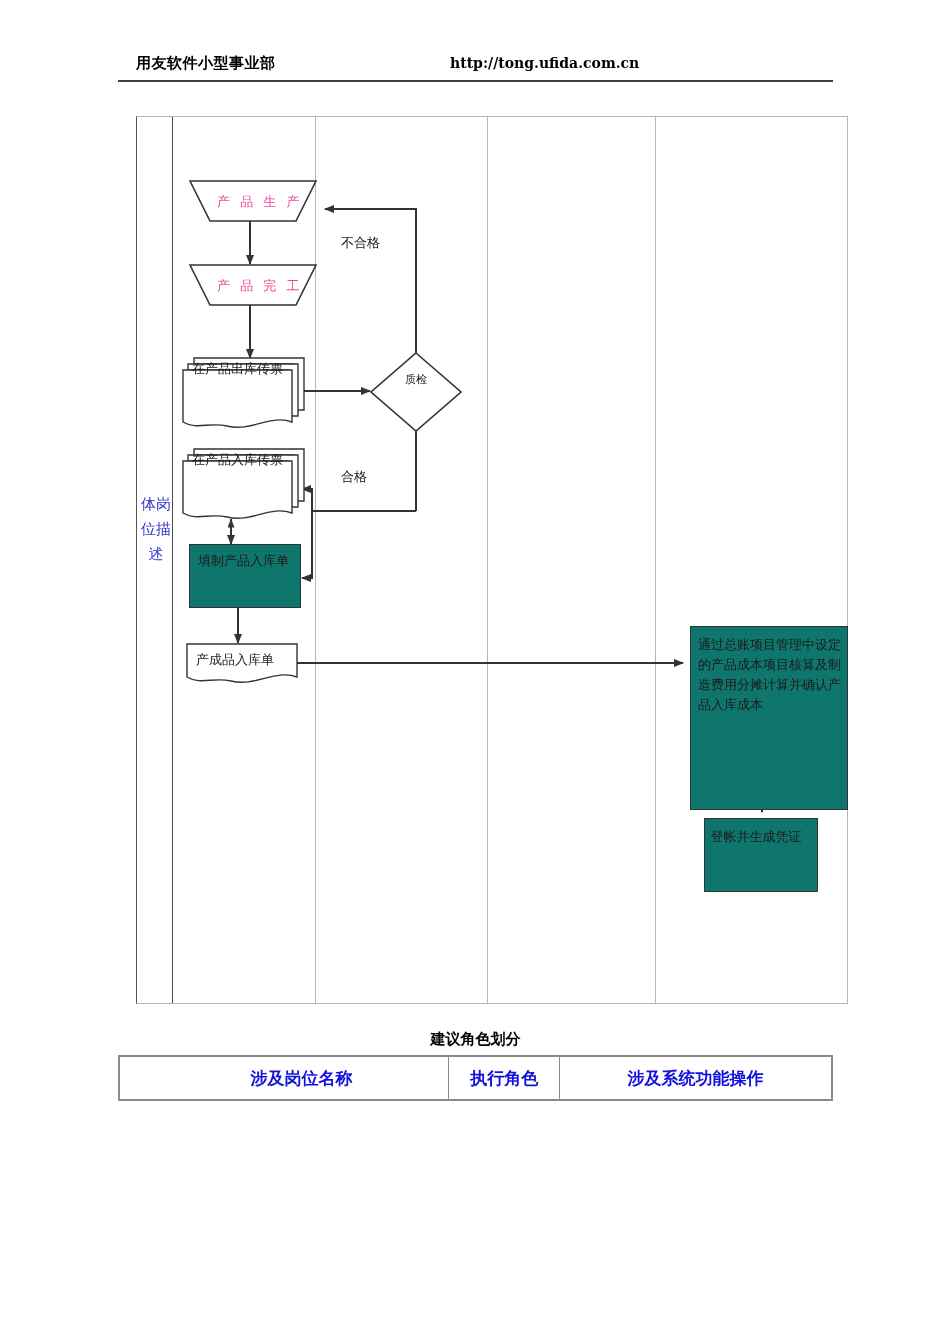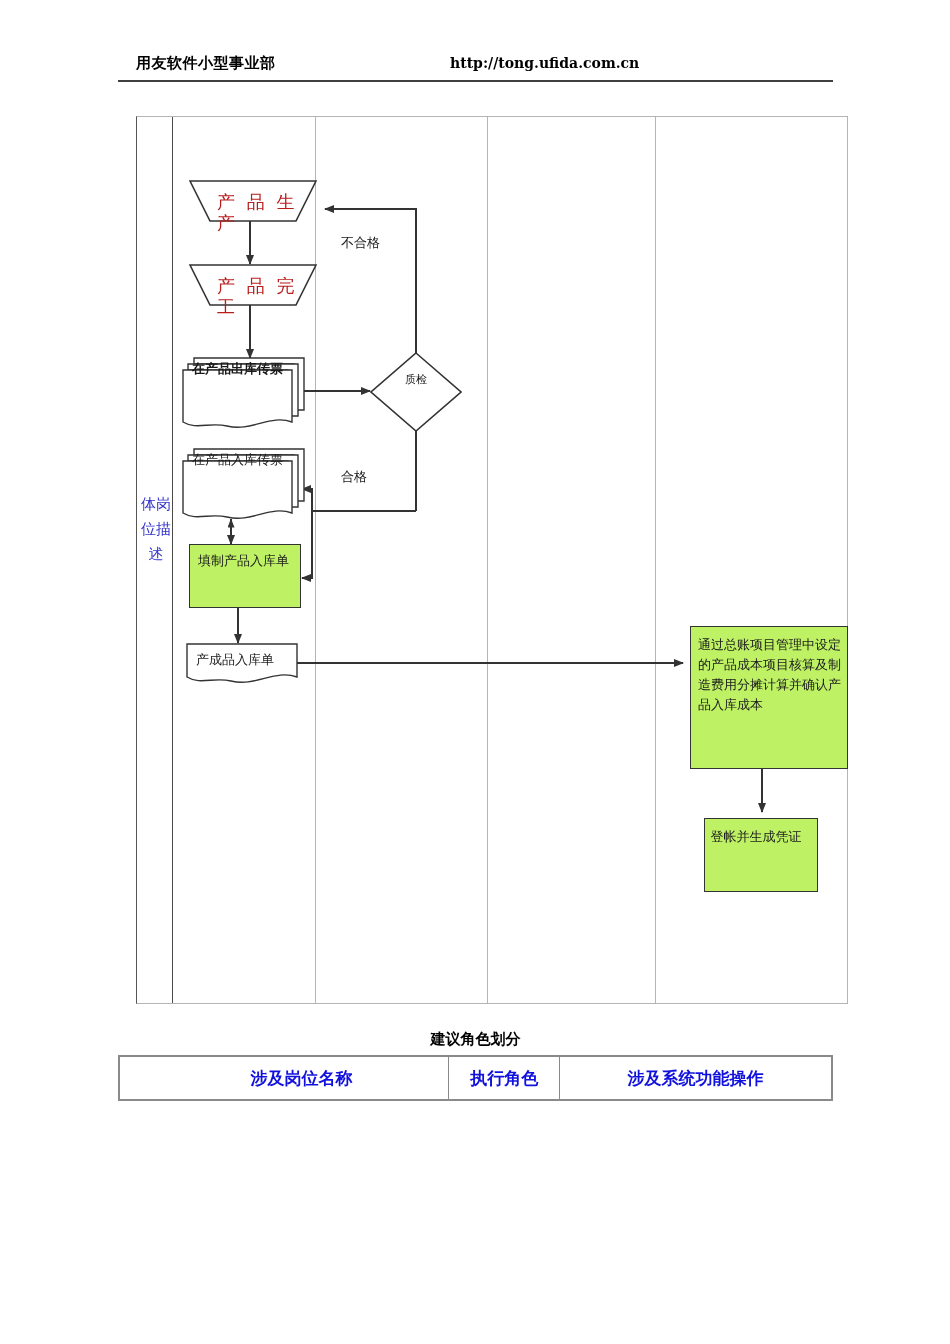--- a/index.html
+++ b/index.html
@@ -94,31 +94,31 @@
   
   .trap {
     position: absolute;
   }
   .trap svg { display: block; }
   .trap .lbl {
     position: absolute;
     left: 28px;
     top: 11px;
     width: 100px;
-    font-size: 18px;
+    font-size: 13px;
     line-height: 21px;
     letter-spacing: 3px;
-    color: #b91c1c;
+    color: #ec4899;
   }
 
   
   .rect {
     position: absolute;
     border: 1px solid #333333;
-    background: #bef264;
+    background: #0f766e;
     box-sizing: border-box;
   }
   .rect .lbl {
     position: absolute;
     left: 8px;
     top: 6px;
     right: 5px;
     font-size: 13px;
     line-height: 19px;
     color: #1a1a1a;
@@ -277,21 +277,21 @@
     <div class="lbl">产 品 生 产</div>
   </div>
 
   <div class="trap" style="left:189px; top:264px;">
     <svg width="128" height="42" viewBox="0 0 128 42">
       <polygon points="1,1 127,1 107,41 21,41" fill="#ffffff" stroke="#333333" stroke-width="1.6"></polygon>
     </svg>
     <div class="lbl">产 品 完 工</div>
   </div>
 
-  <div class="doc" style="left:182px; top:352px;font-weight:bold;">
+  <div class="doc" style="left:182px; top:352px;">
     <svg width="124" height="80" viewBox="0 0 124 80">
       <path d="M12,6 L122,6 L122,58 L112,58 L112,12 L12,12 z" fill="#ffffff" stroke="#333333" stroke-width="1.4"></path>
       <path d="M6,12 L116,12 L116,64 L106,64 L106,18 L6,18 z" fill="#ffffff" stroke="#333333" stroke-width="1.4"></path>
       <path d="M1,18 L110,18 L110,70 C88,62 70,80 45,74 C28,70 14,78 1,70 z" fill="#ffffff" stroke="#333333" stroke-width="1.4"></path>
     </svg>
     <div class="lbl">在产品出库传票</div>
   </div>
 
   <div class="diamond" style="left:370px; top:352px;">
     <svg width="92" height="80" viewBox="0 0 92 80">
@@ -317,21 +317,21 @@
     <div class="lbl">填制产品入库单</div>
   </div>
 
   <div class="doc" style="left:186px; top:643px;">
     <svg width="116" height="52" viewBox="0 0 116 52">
       <path d="M1,1 L111,1 L111,34 C89,26 70,44 45,38 C28,34 14,42 1,34 z" fill="#ffffff" stroke="#333333" stroke-width="1.4"></path>
     </svg>
     <div class="lbl">产成品入库单</div>
   </div>
 
-  <div class="rect" style="left:690px; top:626px; width:158px; height:143px;">
+  <div class="rect" style="left:690px; top:626px; width:158px; height:184px;">
     <div class="lbl" style="top:8px; left:7px; right:6px; line-height:20px;">通过总账项目管理中设定的产品成本项目核算及制造费用分摊计算并确认产品入库成本</div>
   </div>
 
   <div class="rect center" style="left:704px; top:818px; width:114px; height:74px;">
     <div class="lbl" style="top:8px;">登帐并生成凭证</div>
   </div>
 
   <div class="role-title">建议角色划分</div>
 
   <div class="role-table">

